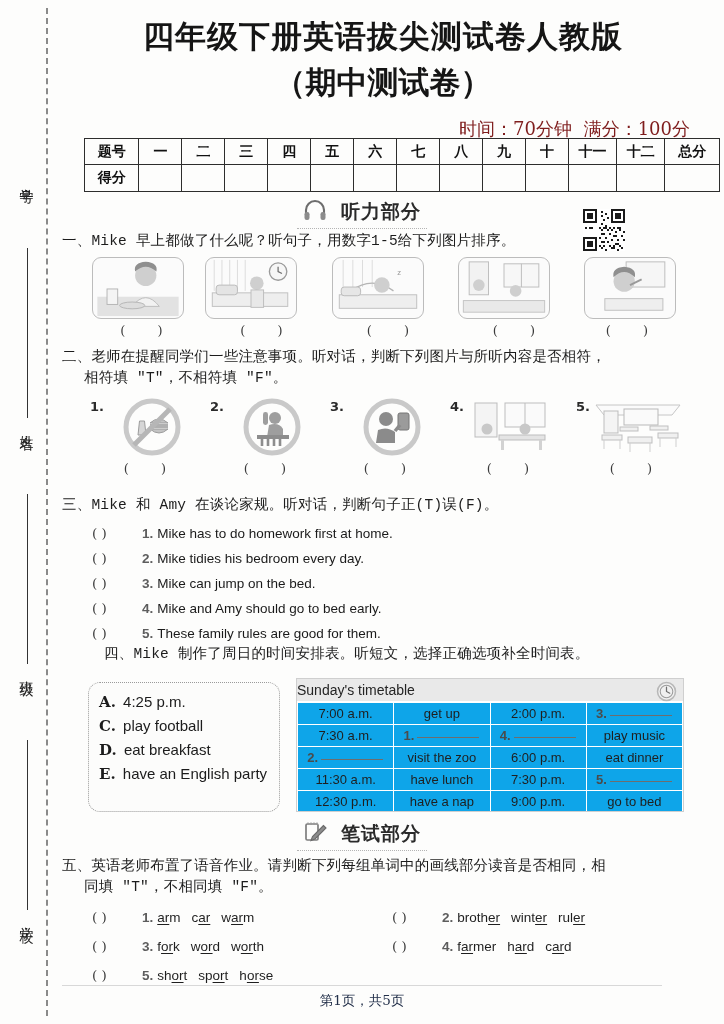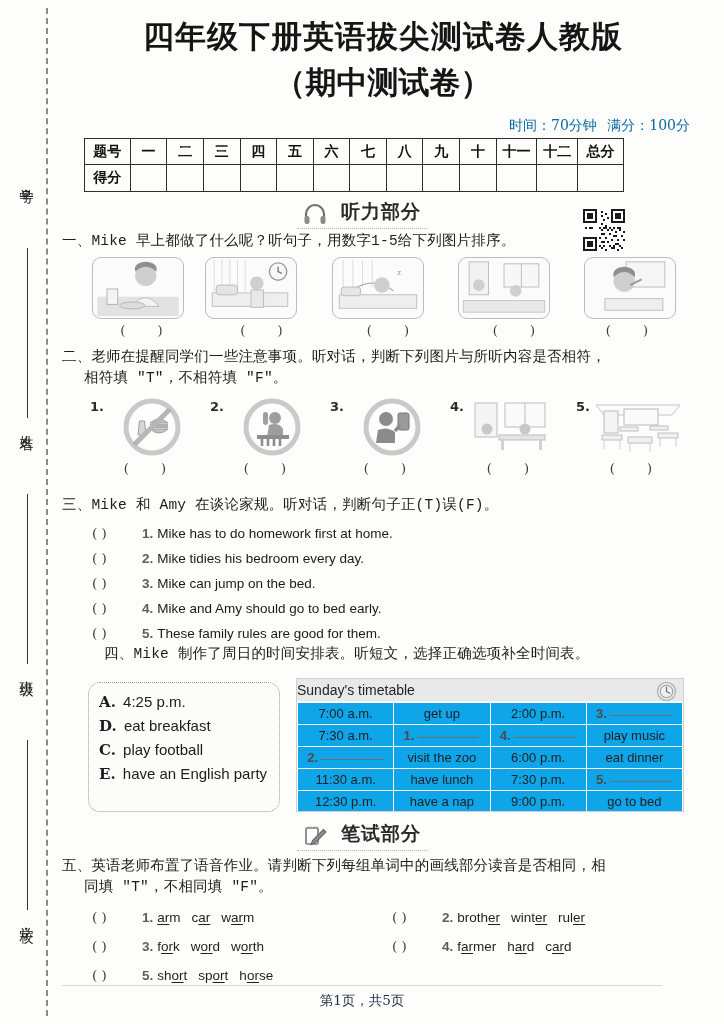--- a/index.html
+++ b/index.html
@@ -31,44 +31,44 @@
     text-align: center; font-family: "DejaVu Sans", sans-serif;
     font-size: 31px; font-weight: 700; letter-spacing: 1px; color: #151515;
   }
   .title-sub {
     position: absolute; left: 58px; top: 62px; width: 650px;
     text-align: center; font-family: "DejaVu Sans", sans-serif;
     font-size: 31px; font-weight: 700; color: #151515;
   }
   .meta-line {
     position: absolute; right: 34px; top: 117px;
-    font-family: "DejaVu Serif", serif; font-size: 14px; color: #0369a1;
+    font-family: "DejaVu Serif", serif; font-size: 18px; color: #7f1d1d;
   }
   .meta-line span { margin-left: 6px; }
 
   
   .score-table {
-    position: absolute; left: 84px; top: 138px; width: 540px;
+    position: absolute; left: 84px; top: 138px; width: 636px;
     border-collapse: collapse; font-family: "DejaVu Serif", serif;
   }
   .score-table td {
     border: 1.1px solid #2d2d2d; height: 26px; text-align: center;
     font-size: 14px; font-weight: 700; color: #111; padding: 0;
   }
   .score-table td.lbl { width: 52px; }
   .score-table td.num { width: 41px; font-weight: 600; }
   .score-table td.wide { width: 46px; }
   .score-table td.tot { width: 52px; }
   .score-table tr.vals td { height: 27px; }
 
   
   .sec-banner {
     position: absolute; width: 100%; text-align: center;
   }
-  .sec-inner { display: inline-flex; align-items: flex-end; gap: 14px; position: relative; }
+  .sec-inner { display: inline-flex; align-items: flex-start; gap: 14px; position: relative; }
   .sec-text {
     font-family: "DejaVu Sans", sans-serif; font-size: 19px; font-weight: 700;
     color: #2a2a2a; letter-spacing: 1px;
   }
   .sec-underline {
     position: absolute; left: -6px; right: -6px; bottom: -4px; height: 0;
     border-bottom: 1.5px dotted #b4b4b4;
   }
   .ico { width: 24px; height: 22px; display: block; }
 
@@ -499,26 +499,26 @@
   </div>
 
   <div class="qhead" style="left:62px; top:644px; width:620px;margin-left:42px;">四、Mike 制作了周日的时间安排表。听短文，选择正确选项补全时间表。</div>
 
   <div class="optbox">
     <div class="optrow">
       <span class="optltr">A.</span>
       <span>4:25 p.m.</span>
     </div>
     <div class="optrow">
+      <span class="optltr">C.</span>
+      <span>play football</span>
+    </div>
+    <div class="optrow">
       <span class="optltr">D.</span>
       <span>eat breakfast</span>
-    </div>
-    <div class="optrow">
-      <span class="optltr">C.</span>
-      <span>play football</span>
     </div>
     <div class="optrow">
       <span class="optltr">E.</span>
       <span>have an English party</span>
     </div>
   </div>
 
   <div class="ttwrap">
     <div class="tthead">Sunday's timetable</div>
     <svg class="ttclock" viewBox="0 0 22 22">

